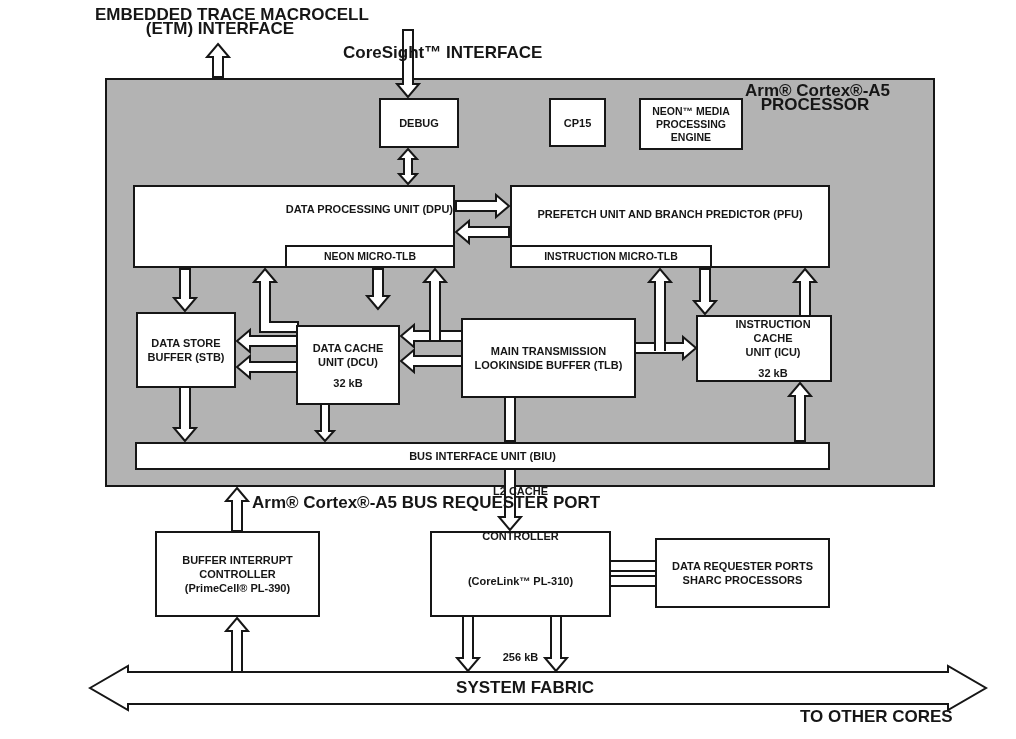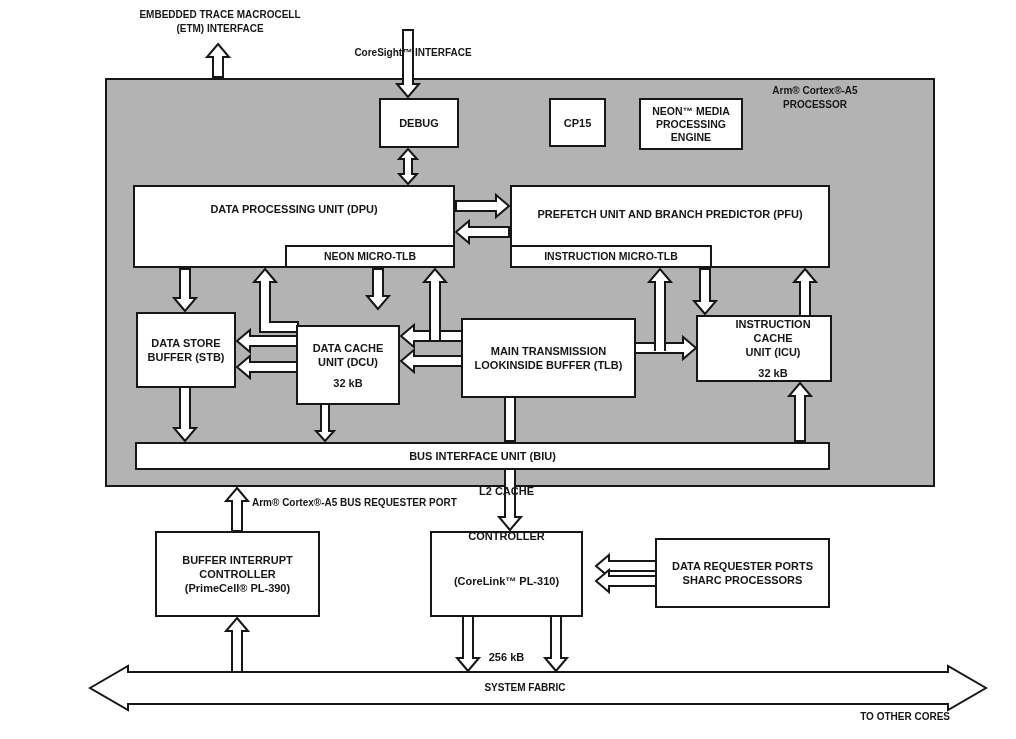--- a/index.html
+++ b/index.html
@@ -15,21 +15,21 @@
   .arrow{fill:#fff;stroke:var(--line,#161616);stroke-width:2;stroke-linejoin:miter;}
   .arrow-fill{fill:#fff;stroke:none;}
   .arrow-open{fill:none;stroke:var(--line,#161616);stroke-width:2;stroke-linejoin:miter;}
   .box{
     position:absolute;background:var(--box-fill,#fff);border:2px solid var(--line,#161616);
     box-sizing:border-box;z-index:3;display:flex;flex-direction:column;align-items:center;
     justify-content:center;text-align:center;font-weight:bold;font-size:11px;line-height:14px;
   }
   .box-top{justify-content:flex-start;}
   .lbl{
-    position:absolute;z-index:3;font-weight:bold;font-size:10px;line-height:14px;
+    position:absolute;z-index:3;font-weight:bold;font-size:17px;line-height:14px;
     text-align:center;white-space:nowrap;
   }
   .small{font-size:10.5px;line-height:13px;}
   .gap{height:7px;}
 </style>
 </head>
 <body>
 
 <div id="canvas">
 
@@ -93,21 +93,21 @@
   </div>
   <div class="box" style="left:549px;top:98px;width:57px;height:49px;">
     <div>CP15</div>
   </div>
   <div class="box small" style="left:639px;top:98px;width:104px;height:52px;align-items:center;">
     <div>NEON™ MEDIA</div>
     <div>PROCESSING</div>
     <div>ENGINE</div>
   </div>
 
-  <div class="box box-top" style="left:133px;top:185px;width:322px;height:83px;padding-top:15px;">
+  <div class="box box-top" style="left:133px;top:185px;width:322px;height:83px;padding-top:15px;align-items:flex-end;">
     <div>DATA PROCESSING UNIT (DPU)</div>
   </div>
   <div class="box small" style="left:285px;top:245px;width:170px;height:23px;">
     <div>NEON MICRO-TLB</div>
   </div>
   <div class="box box-top" style="left:510px;top:185px;width:320px;height:83px;padding-top:20px;">
     <div>PREFETCH UNIT AND BRANCH PREDICTOR (PFU)</div>
   </div>
   <div class="box small" style="left:510px;top:245px;width:202px;height:23px;">
     <div>INSTRUCTION MICRO-TLB</div>
@@ -138,21 +138,21 @@
     <div>BUS INTERFACE UNIT (BIU)</div>
   </div>
 
   <div class="lbl" style="left:252px;top:496px;text-align:left;">Arm® Cortex®-A5 BUS REQUESTER PORT</div>
 
   <div class="box" style="left:155px;top:531px;width:165px;height:86px;">
     <div>BUFFER INTERRUPT</div>
     <div>CONTROLLER</div>
     <div>(PrimeCell® PL-390)</div>
   </div>
-  <div class="box" style="left:430px;top:531px;width:153px;height:86px;gap:31px;">
+  <div class="box" style="left:430px;top:531px;width:181px;height:86px;gap:31px;">
     <div>L2 CACHE</div>
     <div>CONTROLLER</div>
     <div>(CoreLink™ PL-310)</div>
     <div class="gap"></div>
     <div>256 kB</div>
   </div>
   <div class="box" style="left:655px;top:538px;width:175px;height:70px;">
     <div>DATA REQUESTER PORTS</div>
     <div>SHARC PROCESSORS</div>
   </div>

